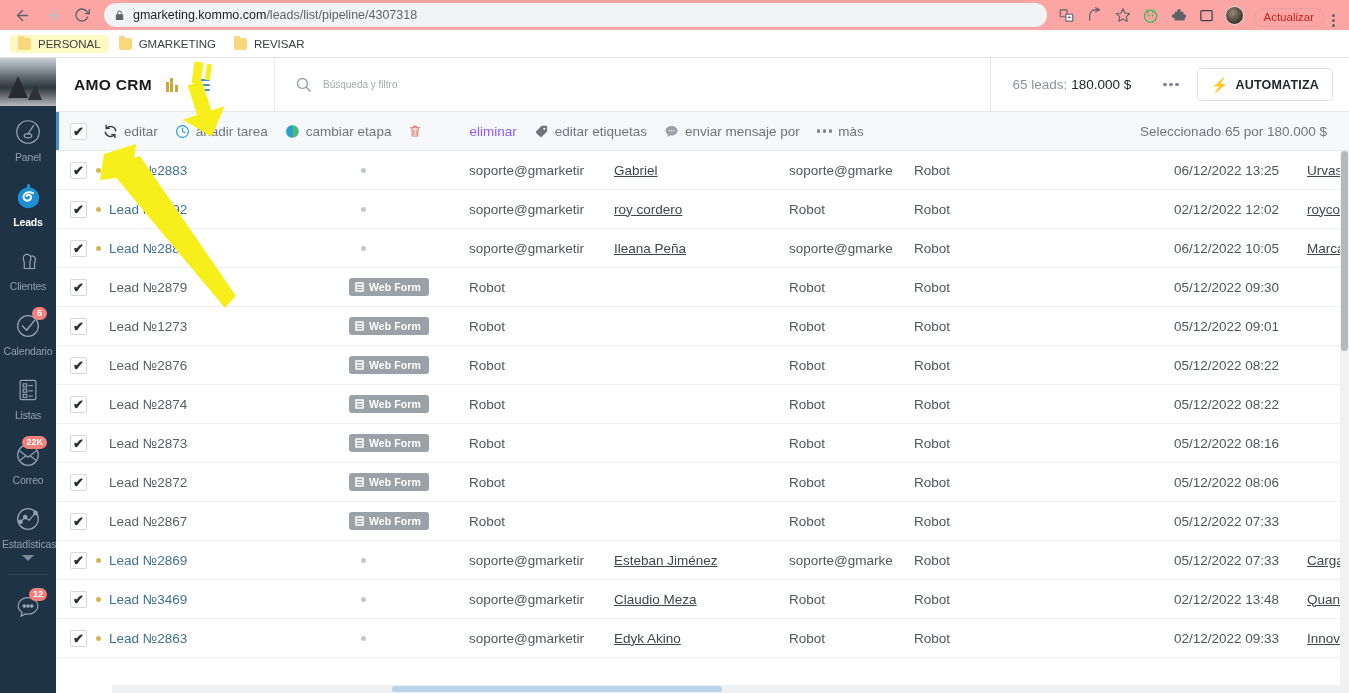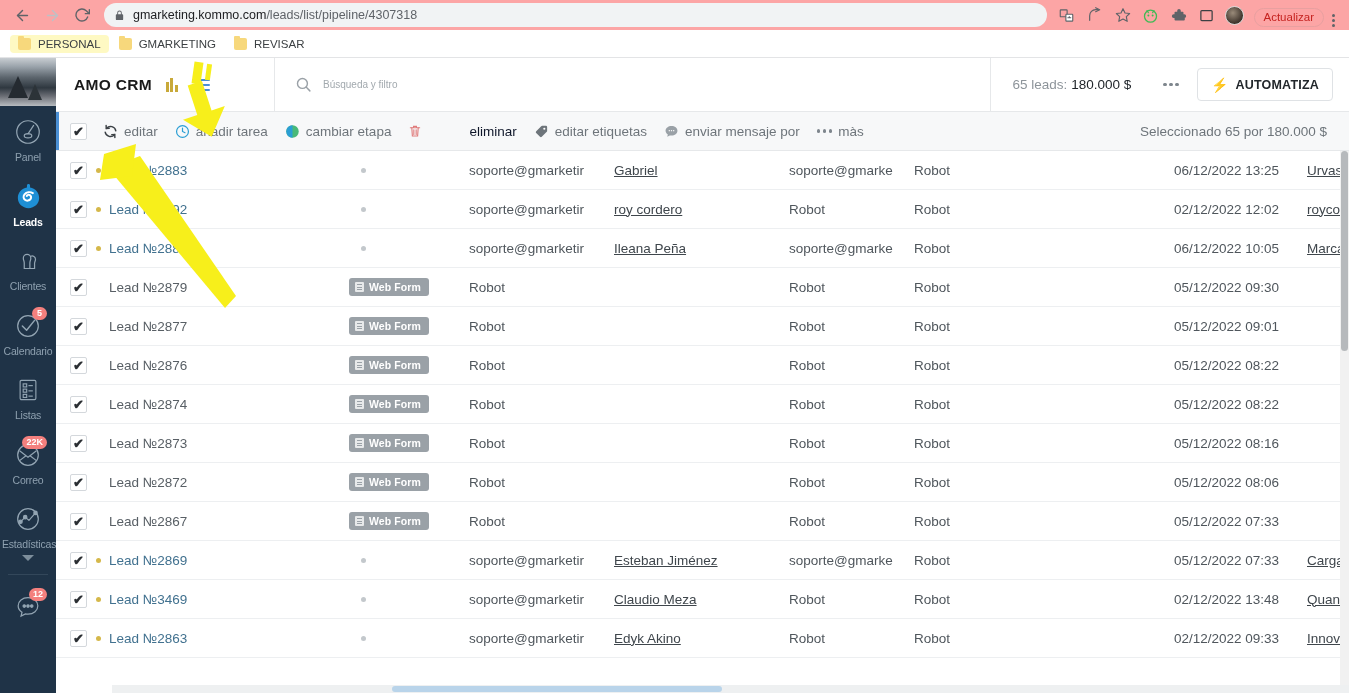--- a/index.html
+++ b/index.html
@@ -289,21 +289,21 @@
     width: 17px; height: 17px;
     border: 1px solid #d4d8dc;
     border-radius: 2px;
     background: #fff;
     display: flex; align-items: center; justify-content: center;
     flex: 0 0 17px;
   }
   .chkbox span { color: #2b2f33; font-size: 13px; line-height: 1; font-weight: bold; }
   .bulk-actions { display: flex; align-items: center; gap: 17px; margin-left: 16px; }
   .bact { display: flex; align-items: center; gap: 6px; font-size: 13.5px; color: #6e757b; white-space: nowrap; }
-  .bact.danger { color: #0f172a; gap: 47px; }
+  .bact.danger { color: #8b5cf6; gap: 47px; }
   .bulk-right {
     margin-left: auto;
     padding-right: 22px;
     font-size: 13.5px;
     color: #6e757b;
     white-space: nowrap;
   }
 
   
   .table-wrap {
@@ -806,21 +806,21 @@
             <span class="c-date">05/12/2022 09:30</span>
             <span class="c-company"></span>
           </div>
           <div class="row">
             <span class="c-chk">
               <span class="chkbox">
                 <span>✔</span>
               </span>
             </span>
             <span class="c-dot"></span>
-            <span class="c-name plain">Lead №2877</span>
+            <span class="c-name plain">Lead №1273</span>
             <span class="c-tagdot">
               <span class="webform-tag"><span class="tagdoc"></span>Web Form</span>
             </span>
             <span class="c-resp ">Robot</span>
             <span class="c-contact"></span>
             <span class="c-resp2">Robot</span>
             <span class="c-robot">Robot</span>
             <span class="c-date">05/12/2022 09:01</span>
             <span class="c-company"></span>
           </div>

